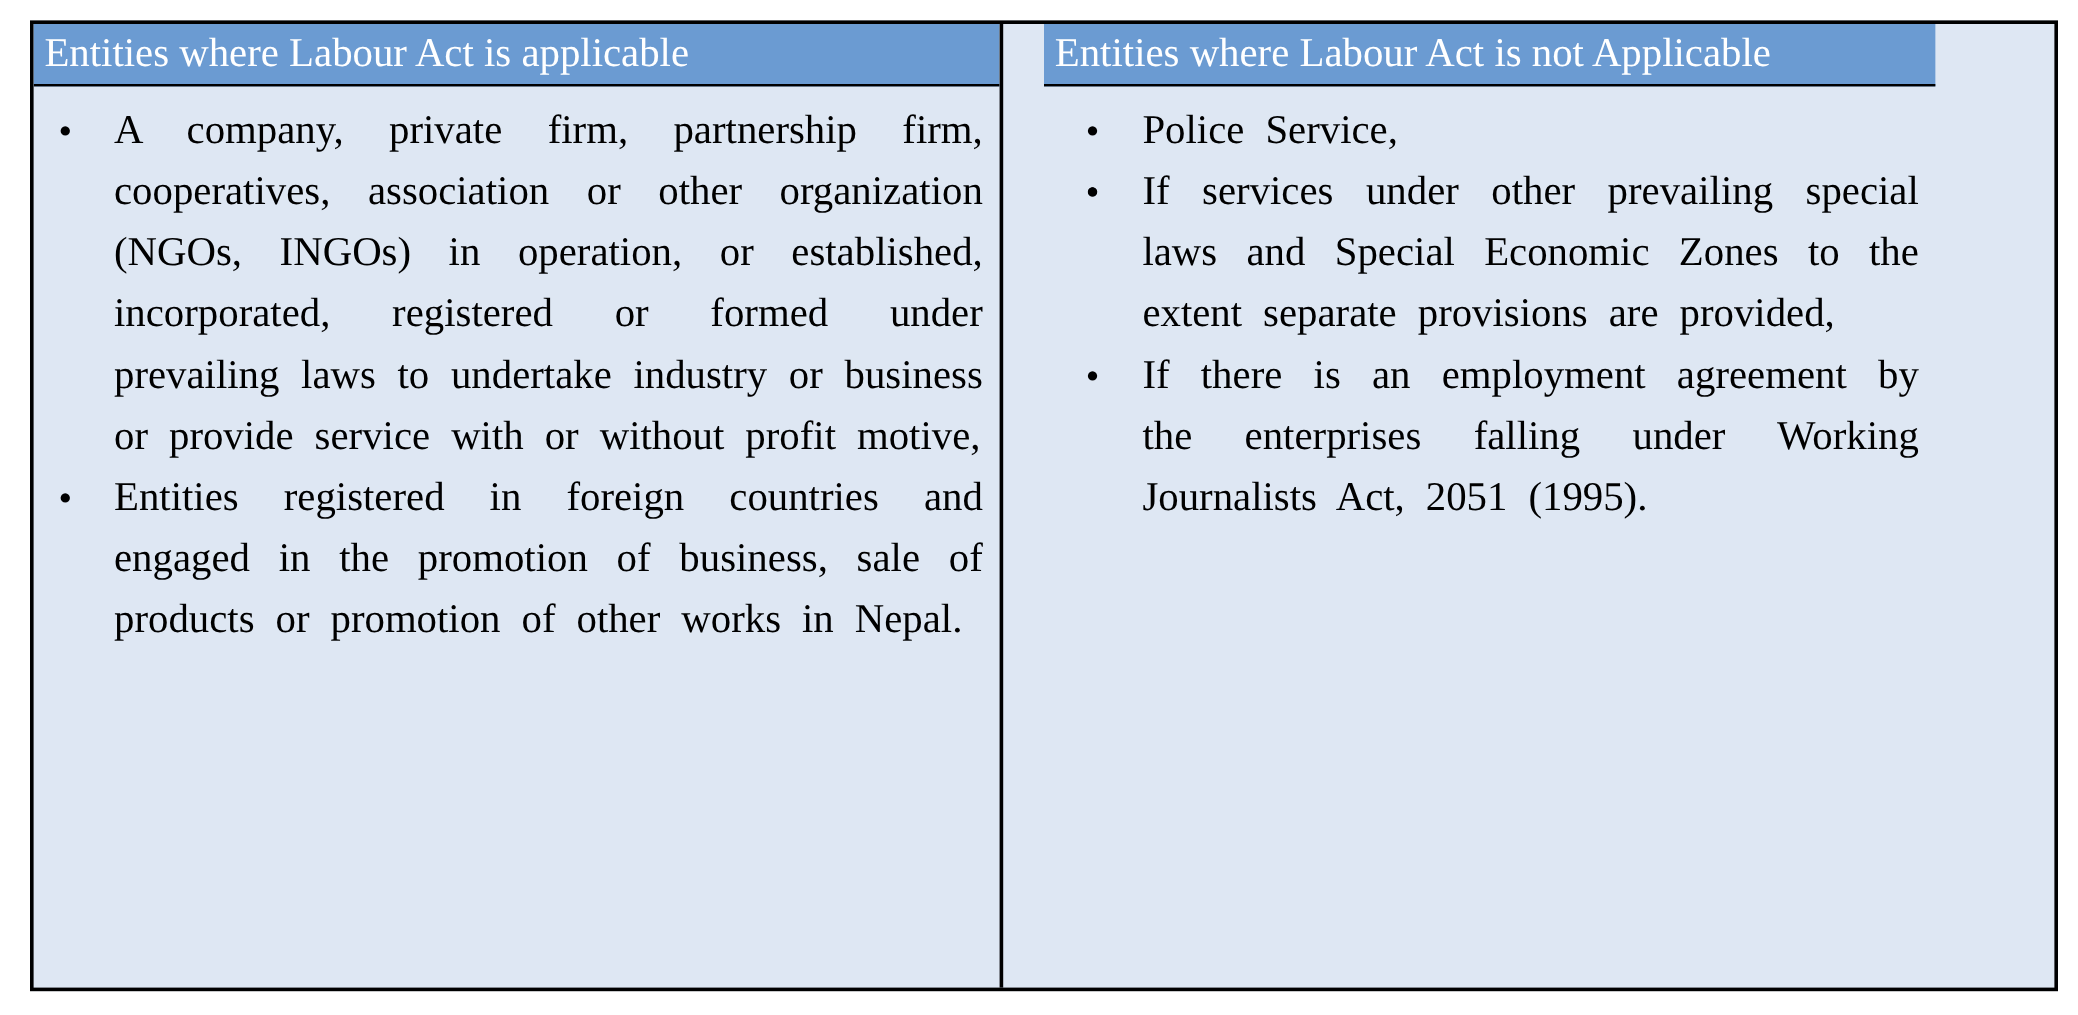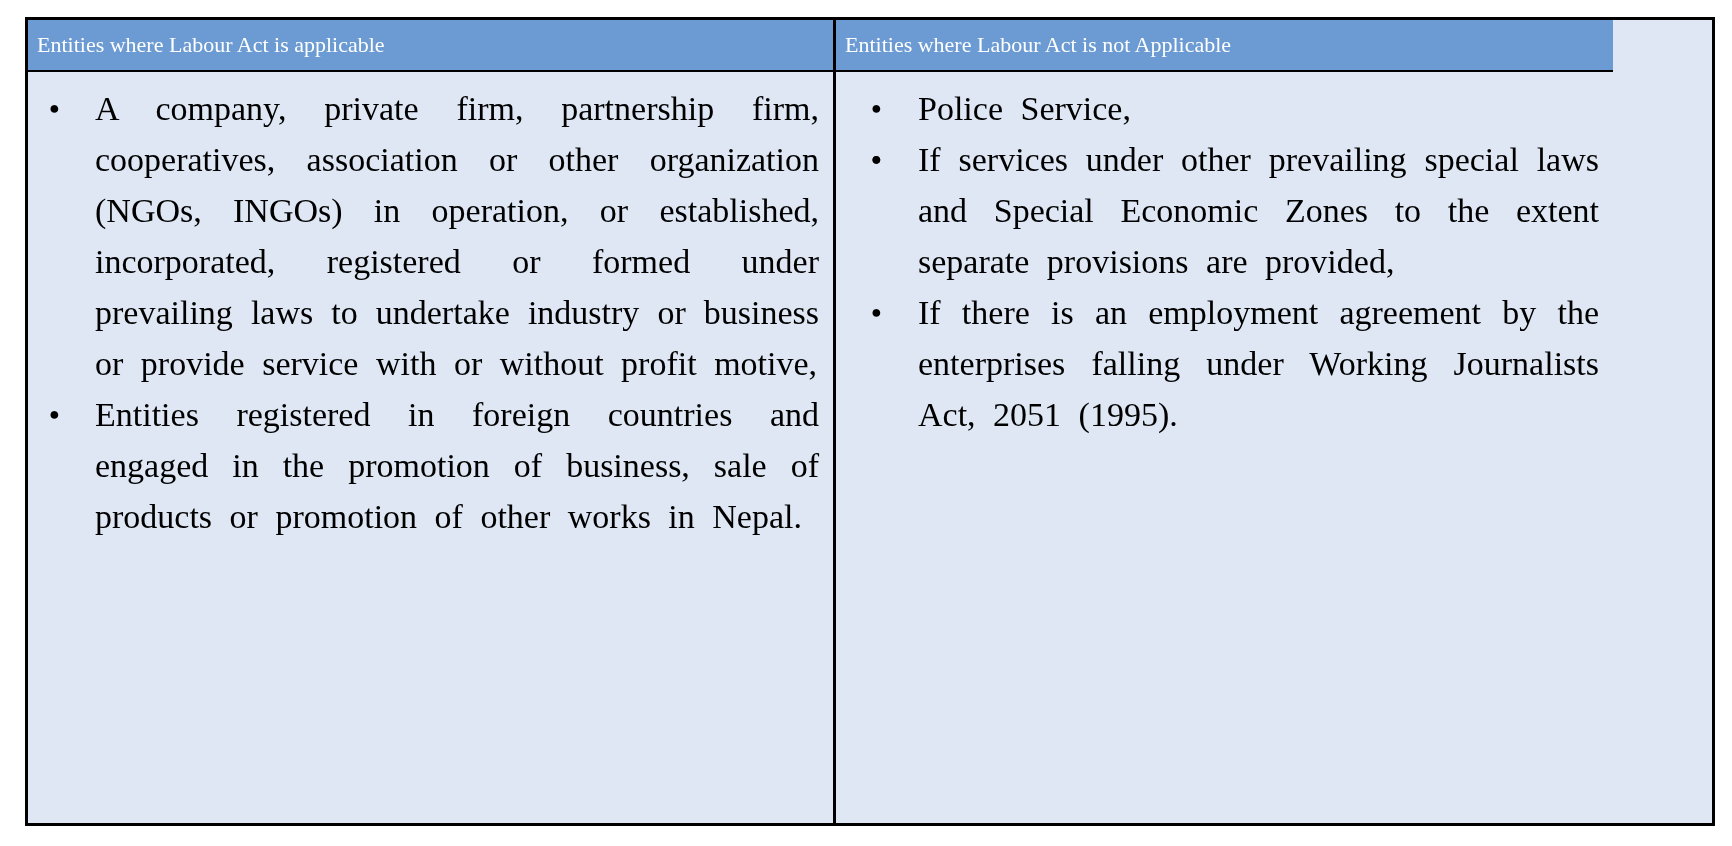--- a/index.html
+++ b/index.html
@@ -37,28 +37,28 @@
     flex-direction: row;
     align-items: stretch;
   }
   .col {
     height: 100%;
     display: flex;
     flex-direction: column;
     overflow: hidden;
   }
   .col-left  { width: 805px; }
-  .col-right { width: 780px; border-left: 3px solid var(--border); }
+  .col-right { width: 780px; border-left: 3px solid var(--border); padding-left: 34px; }
   .cell-header {
     flex: 0 0 52px;
     height: 52px;
     background: var(--header-bg);
     border-bottom: 2px solid var(--border);
     color: var(--header-text);
-    font-size: 22px;
+    font-size: 34px;
     line-height: 50px;
     padding: 0 8px 0 9px;
     white-space: nowrap;
     overflow: hidden;
   }
   .bullets {
     margin: 0;
     padding: 11px 14px 0 0;
     list-style: none;
     flex: 1 1 auto;

